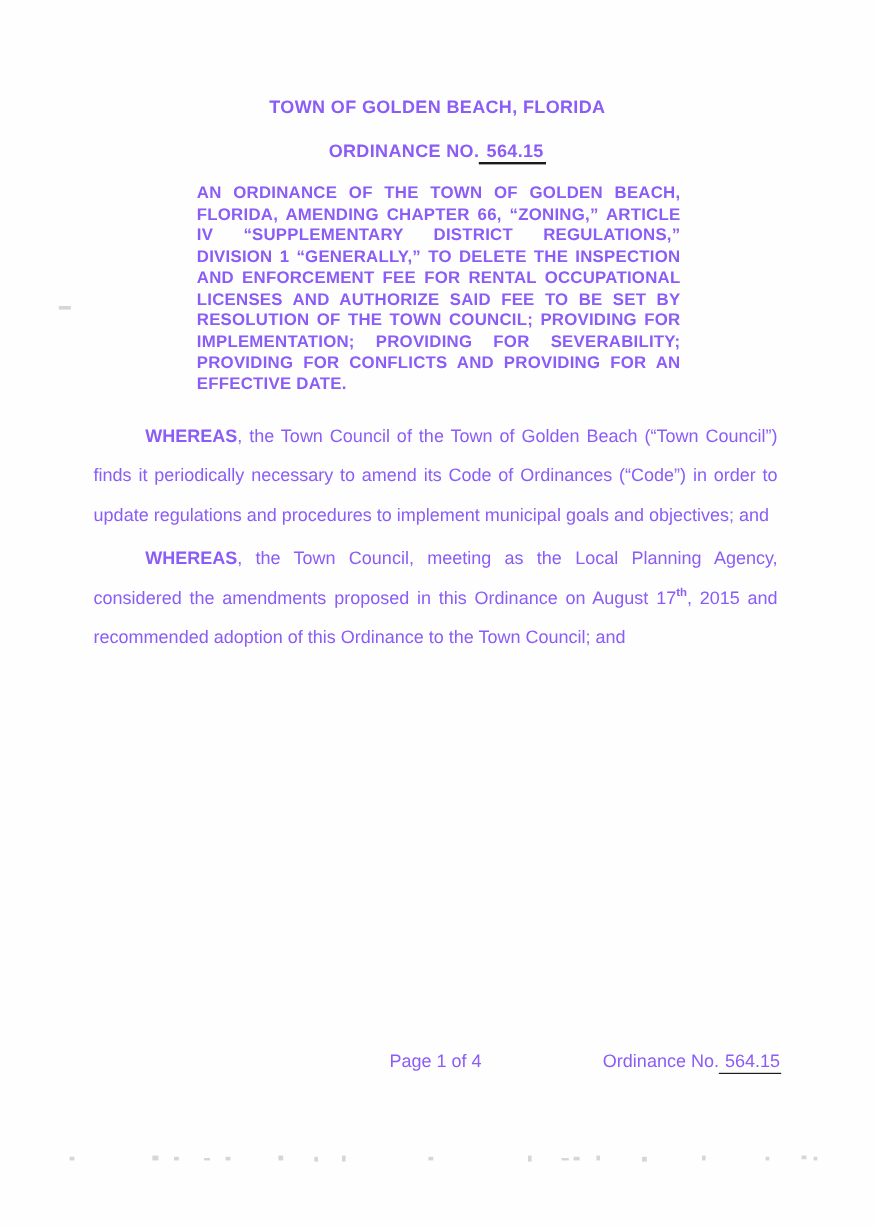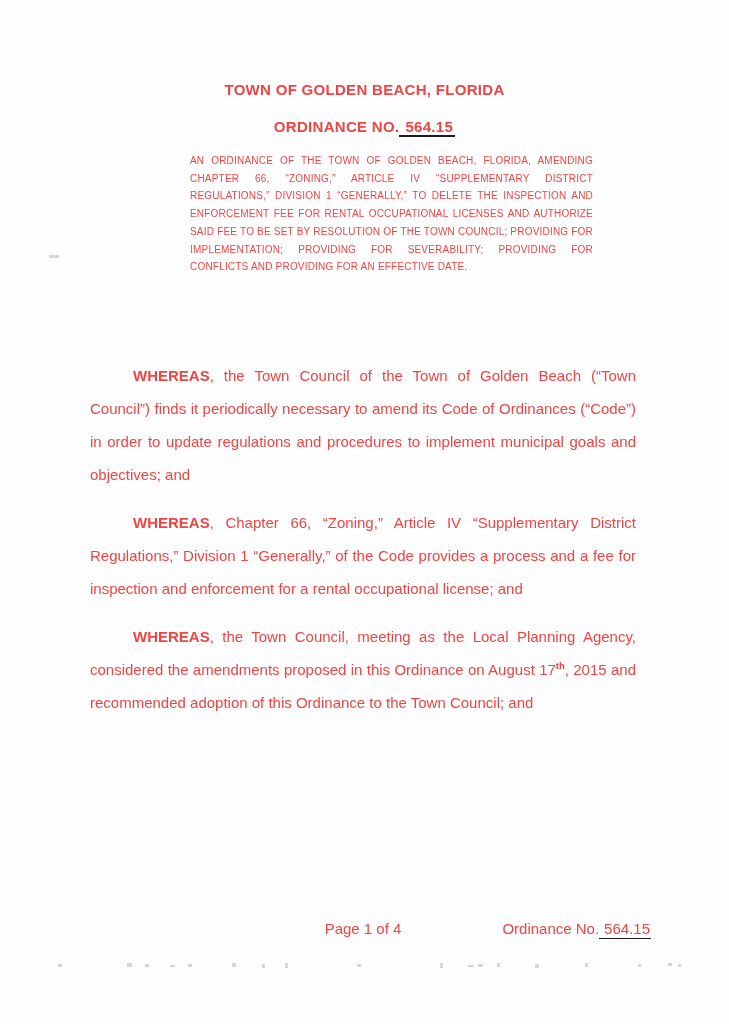--- a/index.html
+++ b/index.html
@@ -6,21 +6,21 @@
     margin: 0;
     padding: 0;
     background: #ffffff;
   }
   .sheet {
     position: relative;
     width: 729px;
     height: 1024px;
     background: #fefefe;
     font-family: "Liberation Sans", "DejaVu Sans", sans-serif;
-    color: #ef4444;
+    color: #8b5cf6;
     overflow: hidden;
   }
   .doc-title {
     position: absolute;
     top: 81px;
     left: 0;
     width: 729px;
     text-align: center;
     font-size: 15px;
     font-weight: 700;
@@ -40,50 +40,49 @@
     display: inline-block;
     border-bottom: 2px solid #1b1b1b;
     padding: 0 2px 0 6px;
     text-align: center;
   }
   .title-block {
     position: absolute;
     top: 152px;
     left: 164px;
     width: 403px;
-    font-size: 10px;
-    font-weight: 400;
+    font-size: 14px;
+    font-weight: 700;
     line-height: 17.7px;
     text-align: justify;
     letter-spacing: 0.2px;
-    margin-left: 26px;
   }
   .body-copy {
     position: absolute;
     top: 344px;
     left: 75px;
     width: 576px;
     font-size: 15px;
     line-height: 33px;
     text-align: justify;
   }
   .body-copy p {
-    margin: 15px;
+    margin: 3px;
     text-indent: 43px;
   }
   .body-copy strong { font-weight: 700; }
   .body-copy sup {
     font-size: 9.5px;
     line-height: 0;
     vertical-align: 6px;
     font-weight: bold;
   }
   .footer {
     position: absolute;
-    top: 920px;
+    top: 876px;
     left: 75px;
     width: 576px;
     height: 22px;
     font-size: 15px;
   }
   .footer .page-num {
     position: absolute;
     left: 50%;
     transform: translateX(-50%);
     white-space: nowrap;
@@ -119,21 +118,20 @@
   <div class="doc-title">TOWN OF GOLDEN BEACH, FLORIDA</div>
 
   <div class="ord-heading">
     <span>ORDINANCE NO.</span><span class="num-underline">564.15</span>
   </div>
 
   <div class="title-block">AN ORDINANCE OF THE TOWN OF GOLDEN BEACH, FLORIDA, AMENDING CHAPTER 66, “ZONING,” ARTICLE IV “SUPPLEMENTARY DISTRICT REGULATIONS,” DIVISION 1 “GENERALLY,” TO DELETE THE INSPECTION AND ENFORCEMENT FEE FOR RENTAL OCCUPATIONAL LICENSES AND AUTHORIZE SAID FEE TO BE SET BY RESOLUTION OF THE TOWN COUNCIL; PROVIDING FOR IMPLEMENTATION; PROVIDING FOR SEVERABILITY; PROVIDING FOR CONFLICTS AND PROVIDING FOR AN EFFECTIVE DATE.</div>
 
   <div class="body-copy">
     <p><strong>WHEREAS</strong><span>, the Town Council of the Town of Golden Beach (“Town Council”) finds it periodically necessary to amend its Code of Ordinances (“Code”) in order to update regulations and procedures to implement municipal goals and objectives; and</span></p>
-    <p><strong>WHEREAS</strong><span>, Chapter 66, “Zoning,” Article IV “Supplementary District Regulations,” Division 1 “Generally,” of the Code provides a process and a fee for inspection and enforcement for a rental occupational license; and</span></p>
     <p><strong>WHEREAS</strong><span>, the Town Council, meeting as the Local Planning Agency, considered the amendments proposed in this Ordinance on August 17</span><sup>th</sup><span>, 2015 and recommended adoption of this Ordinance to the Town Council; and</span></p>
   </div>
 
   <div class="footer">
     <span class="page-num">Page 1 of 4</span>
     <span class="ord-num">
       <span>Ordinance No.</span><span class="num-underline">564.15</span>
     </span>
   </div>
 

